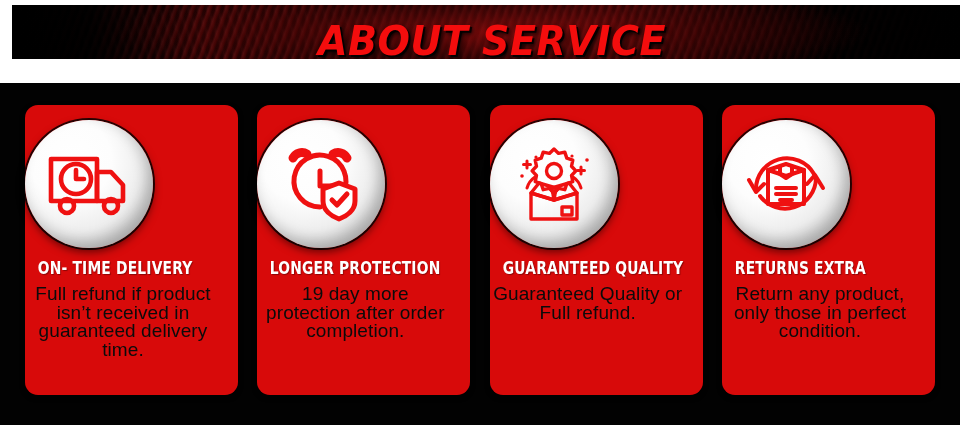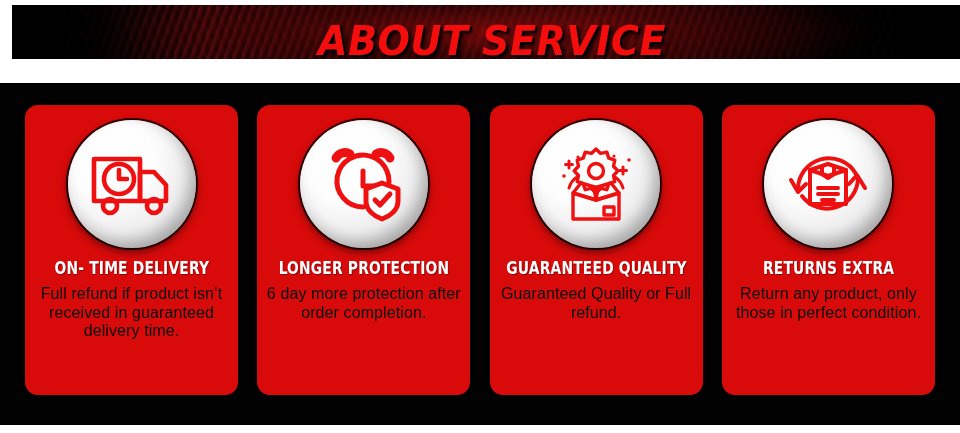--- a/index.html
+++ b/index.html
@@ -58,21 +58,21 @@
 
   
   .cards{
     position:absolute;left:25px;top:105px;width:910px;height:290px;
     display:flex;justify-content:space-between;
   }
   .card{
     width:213px;height:290px;
     background:#d80a0a;
     border-radius:13px;
-    display:flex;flex-direction:column;align-items:center;
+    display:flex;flex-direction:column;
     box-shadow:0 2px 5px rgba(0,0,0,.55);
   }
   .badge{
     position:relative;
     width:128px;height:128px;margin-top:15px;border-radius:50%;
     background:radial-gradient(circle at 36% 32%, #ffffff 0%, #fdfdfd 34%, #ededed 60%, #d2d2d2 82%, #b9b9b9 100%);
     box-shadow:0 0 0 2px rgba(0,0,0,.80), 0 4px 9px rgba(0,0,0,.55),
                inset -6px -7px 14px rgba(0,0,0,.22);
     display:flex;align-items:center;justify-content:center;
   }
@@ -84,21 +84,21 @@
     font-weight:700;font-size:17.5px;letter-spacing:.2px;
     transform:scaleX(.88);
     white-space:nowrap;
     text-shadow:1px 1px 1px rgba(0,0,0,.35);
   }
   .card-desc{
     margin-top:7px;width:196px;
     text-align:center;
     color:#0b0b0b;
     font-family:"Liberation Sans","DejaVu Sans",sans-serif;
-    font-size:16px;line-height:18.5px;
+    font-size:19px;line-height:18.5px;
     letter-spacing:.1px;
   }
 
   .bottom{position:absolute;left:0;top:425px;width:960px;height:8px;background:#ffffff;}
 </style>
 </head>
 <body>
 
 <div id="root">
 
@@ -139,21 +139,21 @@
             <path d="M12 13 a10 10 0 0 1 14 -4" stroke-width="9"></path>
             <path d="M66 13 a10 10 0 0 0 -14 -4" stroke-width="9"></path>
             <path d="M62 48 A26 26 0 1 0 39 62"></path>
             <path d="M39 26 V41 H52"></path>
             <path d="M58 38 l16 6 v12 c0 9 -8 15 -16 18 c-8 -3 -16 -9 -16 -18 V44 Z" fill="#ffffff"></path>
             <path d="M51 55 l5 5 l10 -11"></path>
           </svg>
         </span>
       </div>
       <div class="card-title">LONGER PROTECTION</div>
-      <div class="card-desc">6 day more protection after order completion.</div>
+      <div class="card-desc">19 day more protection after order completion.</div>
     </div>
 
     <div class="card">
       <div class="badge">
         <span>
           <svg width="90" height="82" viewBox="0 0 90 82" fill="none" stroke="#ef1111" stroke-width="3.4" stroke-linecap="round" stroke-linejoin="round">
             <path d="M45 6 l4.6 4.4 l6.2 -1.3 l2 6 l6 2 l-1.3 6.2 l4.4 4.6 l-4.4 4.6 l1.3 6.2 l-6 2 l-2 6 l-6.2 -1.3 l-4.6 4.4 l-4.6 -4.4 l-6.2 1.3 l-2 -6 l-6 -2 l1.3 -6.2 l-4.4 -4.6 l4.4 -4.6 l-1.3 -6.2 l6 -2 l2 -6 l6.2 1.3 Z"></path>
             <circle cx="45" cy="28" r="7.5"></circle>
             <path d="M41 45 l4 6 l4 -6"></path>
             <path d="M26 34 q-6 4 -8 11" stroke-width="3"></path>

